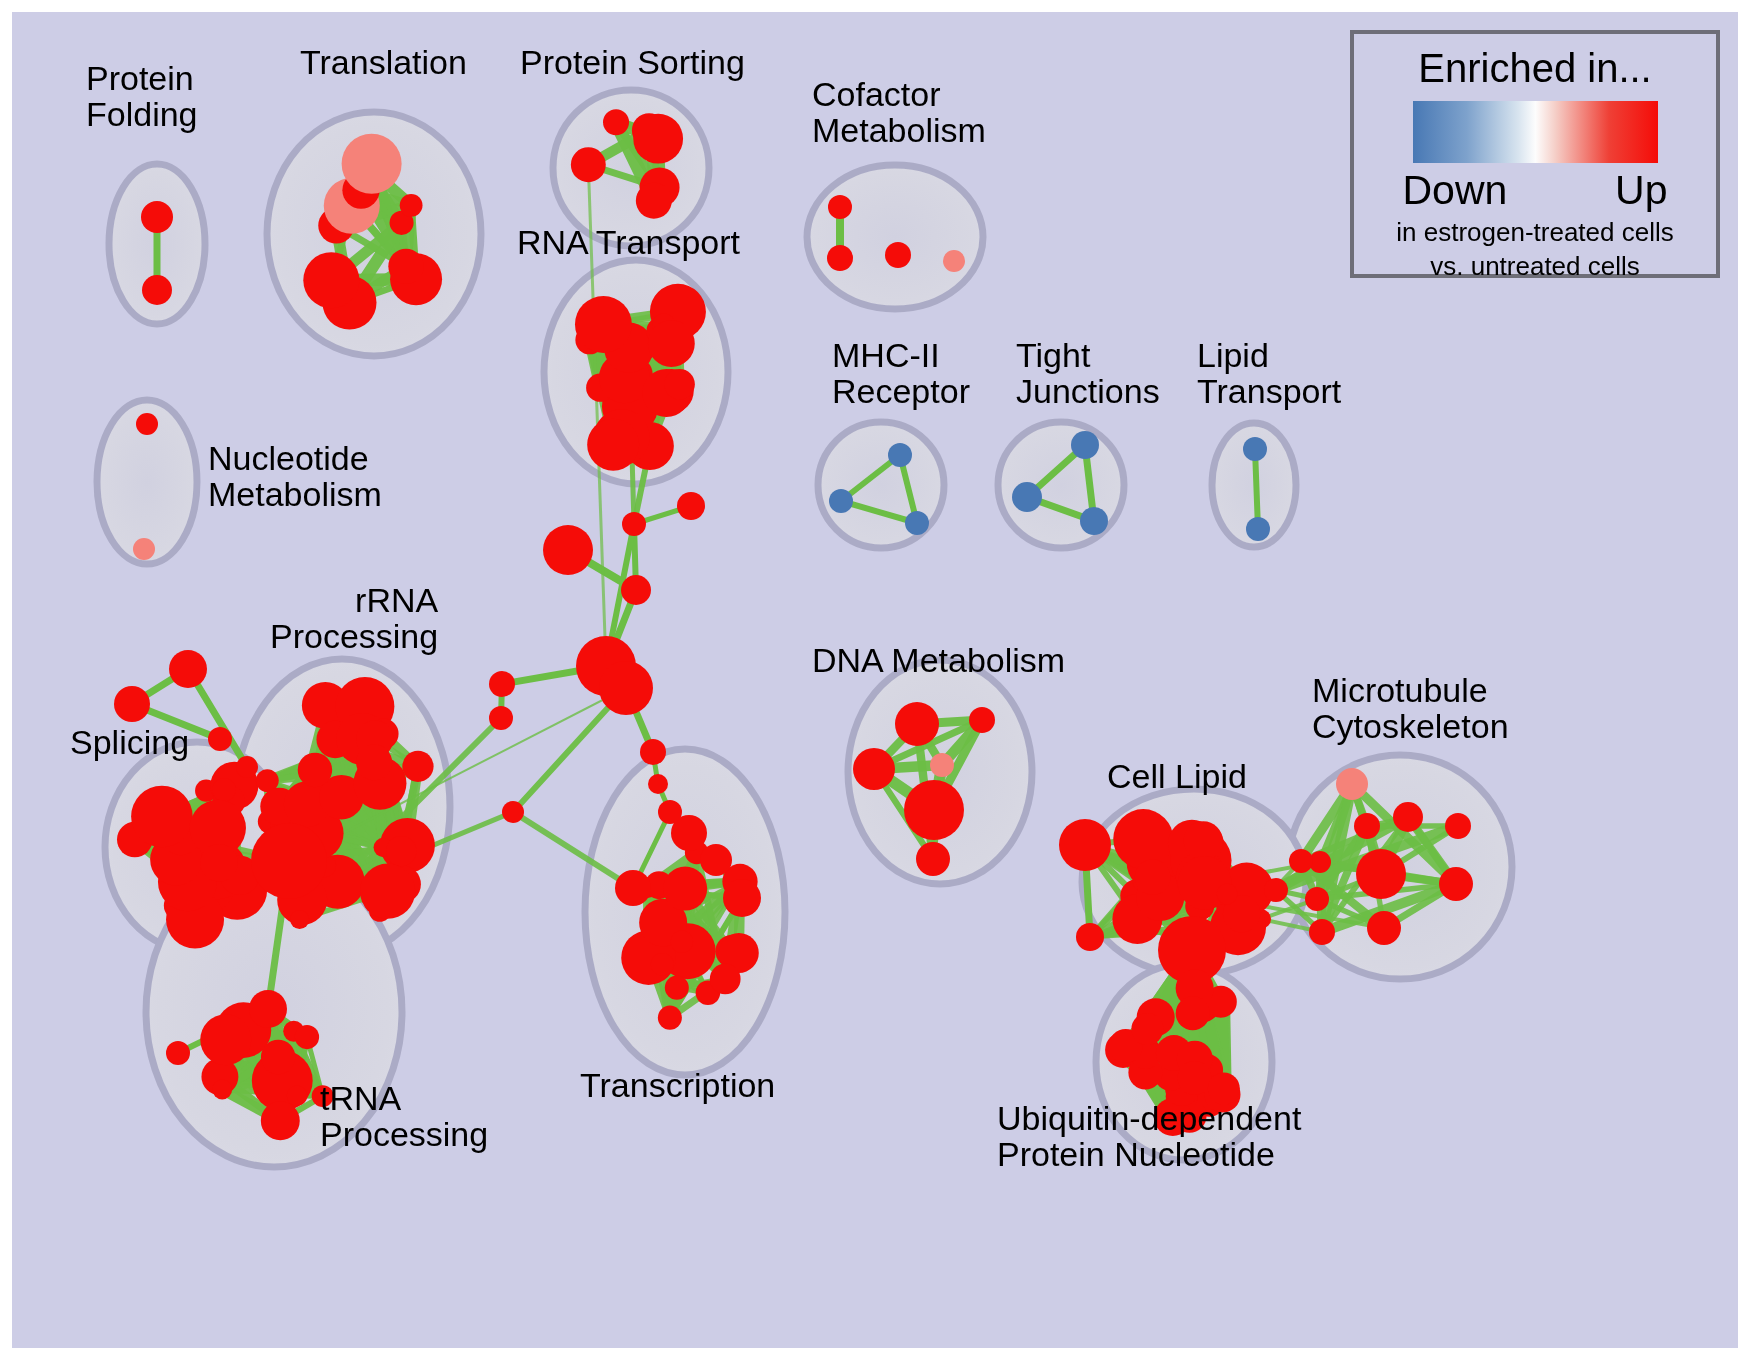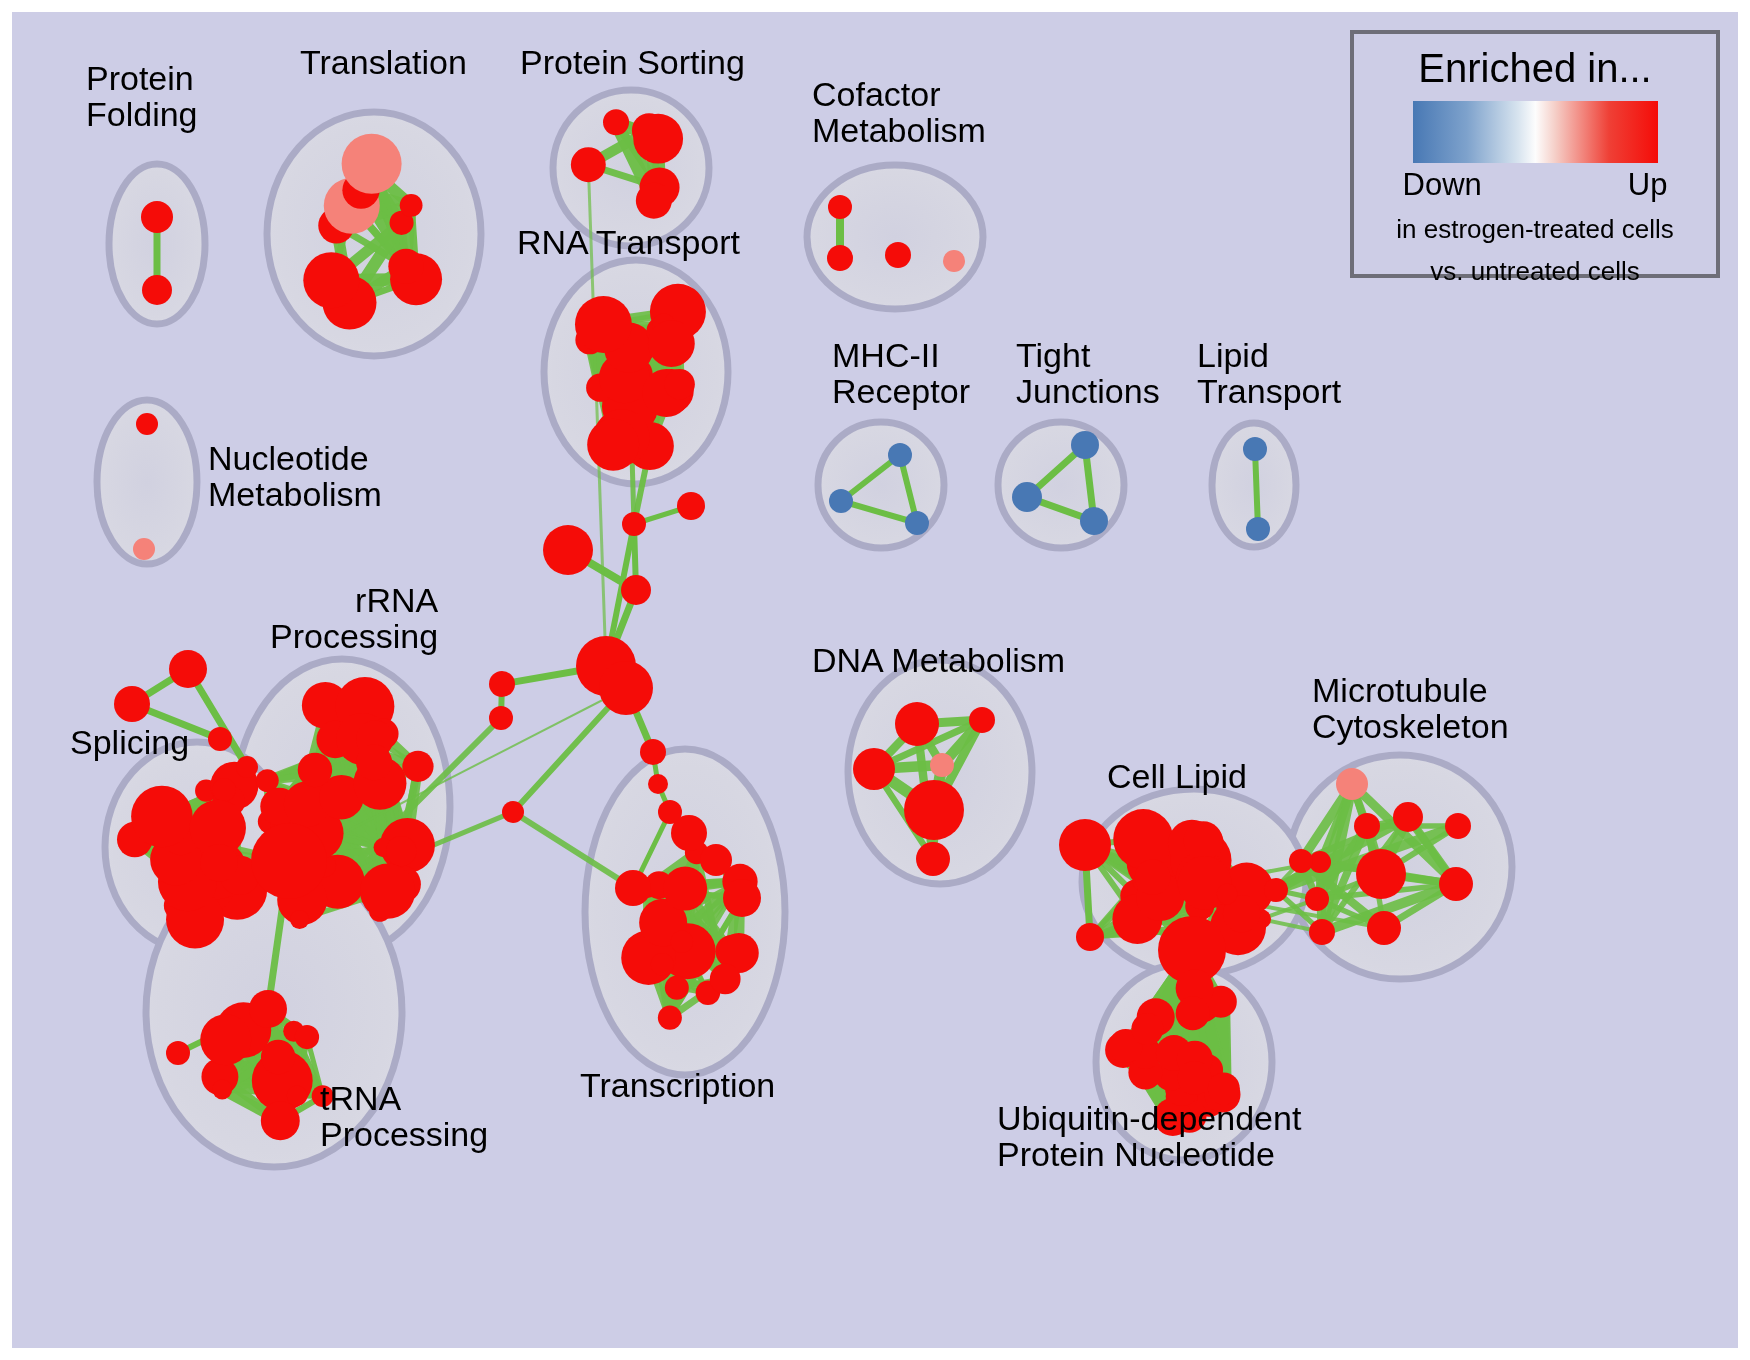--- a/index.html
+++ b/index.html
@@ -6,22 +6,22 @@
   body{width:1750px;height:1360px;font-family:"Liberation Sans",sans-serif;}
   #stage{position:relative;width:1750px;height:1360px;background:#ffffff;overflow:hidden;}
   #canvas{position:absolute;left:12px;top:12px;width:1726px;height:1336px;background:#cdcde6;}
   svg#net{position:absolute;left:0;top:0;width:1726px;height:1336px;display:block;}
   .clabel{position:absolute;color:#000;font-size:34px;line-height:1.06;font-family:"Liberation Sans",sans-serif;white-space:pre;}
   #legend{position:absolute;right:18px;top:18px;width:370px;height:248px;background:#cdcde6;
           border:4px solid #6e6e78;box-sizing:border-box;text-align:center;}
   #legend .ttl{font-size:40px;color:#000;margin-top:12px;}
   #legend .bar{width:245px;height:62px;margin:10px auto 0 auto;
        background:linear-gradient(to right,#4878b4 0%,#7ea2cc 22%,#d8e4ef 43%,#fdfdfd 50%,#f5cfc8 58%,#ef4036 80%,#f50c08 100%);}
-  #legend .ends{width:265px;margin:4px auto 0 auto;display:flex;justify-content:space-between;font-size:31px;}
-  #legend .sub{font-size:26px;line-height:1.15;margin-top:12px;}
+  #legend .ends{width:265px;margin:4px auto 0 auto;display:flex;justify-content:space-between;font-size:41px;}
+  #legend .sub{font-size:26px;line-height:1.15;margin-top:4px;}
 </style>
 </head>
 <body>
 
 <div id="stage">
   <div id="canvas">
 
     <svg id="net" viewBox="0 0 1726 1336">
       <defs>
         <radialGradient id="ellg" cx="50%" cy="50%" r="62%">

